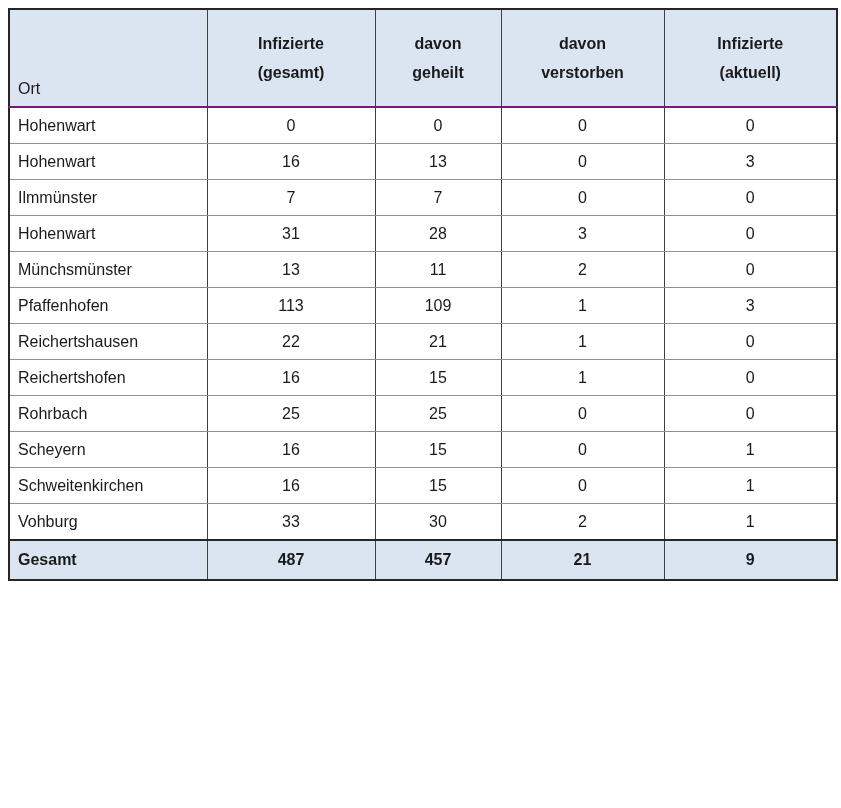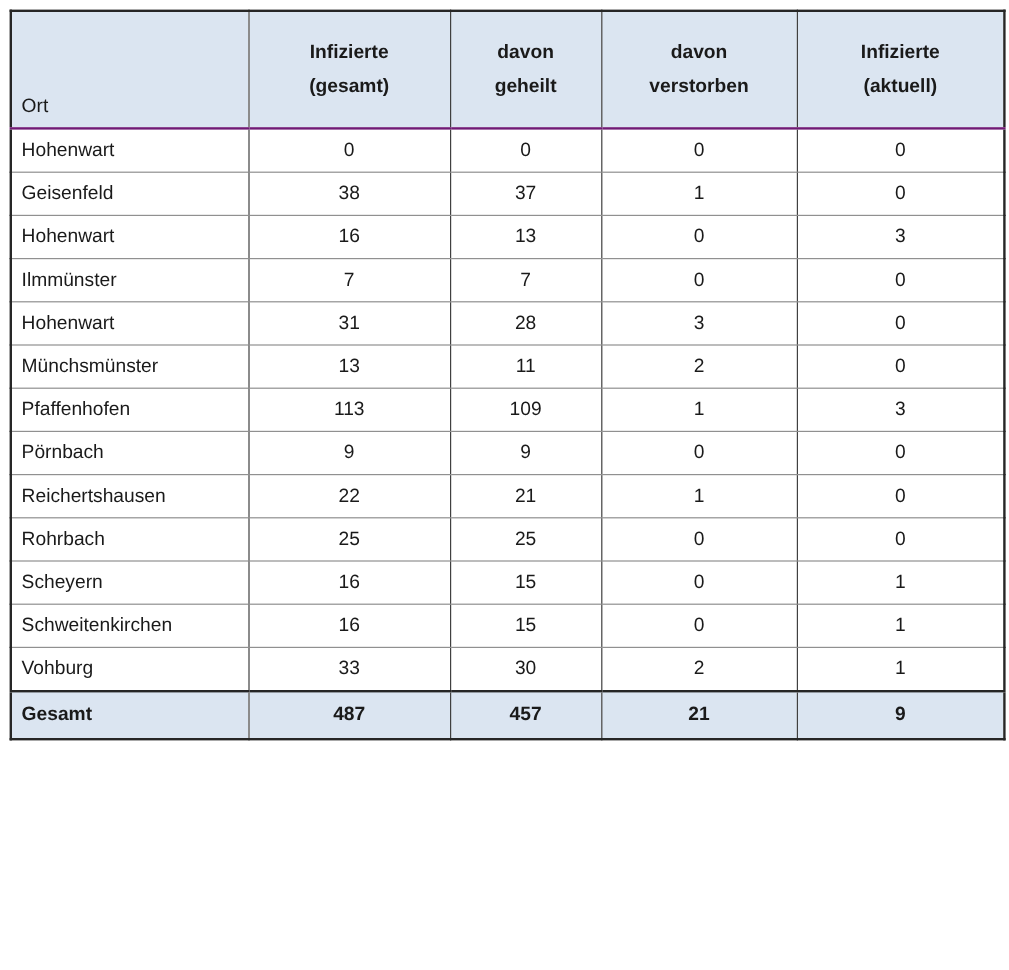--- a/index.html
+++ b/index.html
@@ -122,27 +122,20 @@
     </thead>
     <tbody id="rows-body">
         <tr>
           <td class="col-ort">Hohenwart</td>
           <td>0</td>
           <td>0</td>
           <td>0</td>
           <td>0</td>
         </tr>
         <tr>
-          <td class="col-ort">Geisenfeld</td>
-          <td>38</td>
-          <td>37</td>
-          <td>1</td>
-          <td>0</td>
-        </tr>
-        <tr>
           <td class="col-ort">Hohenwart</td>
           <td>16</td>
           <td>13</td>
           <td>0</td>
           <td>3</td>
         </tr>
         <tr>
           <td class="col-ort">Ilmmünster</td>
           <td>7</td>
           <td>7</td>
@@ -164,30 +157,30 @@
           <td>0</td>
         </tr>
         <tr>
           <td class="col-ort">Pfaffenhofen</td>
           <td>113</td>
           <td>109</td>
           <td>1</td>
           <td>3</td>
         </tr>
         <tr>
-          <td class="col-ort">Pörnbach</td>
-          <td>9</td>
-          <td>9</td>
-          <td>0</td>
-          <td>0</td>
-        </tr>
-        <tr>
           <td class="col-ort">Reichertshausen</td>
           <td>22</td>
           <td>21</td>
+          <td>1</td>
+          <td>0</td>
+        </tr>
+        <tr>
+          <td class="col-ort">Reichertshofen</td>
+          <td>16</td>
+          <td>15</td>
           <td>1</td>
           <td>0</td>
         </tr>
         <tr>
           <td class="col-ort">Rohrbach</td>
           <td>25</td>
           <td>25</td>
           <td>0</td>
           <td>0</td>
         </tr>

